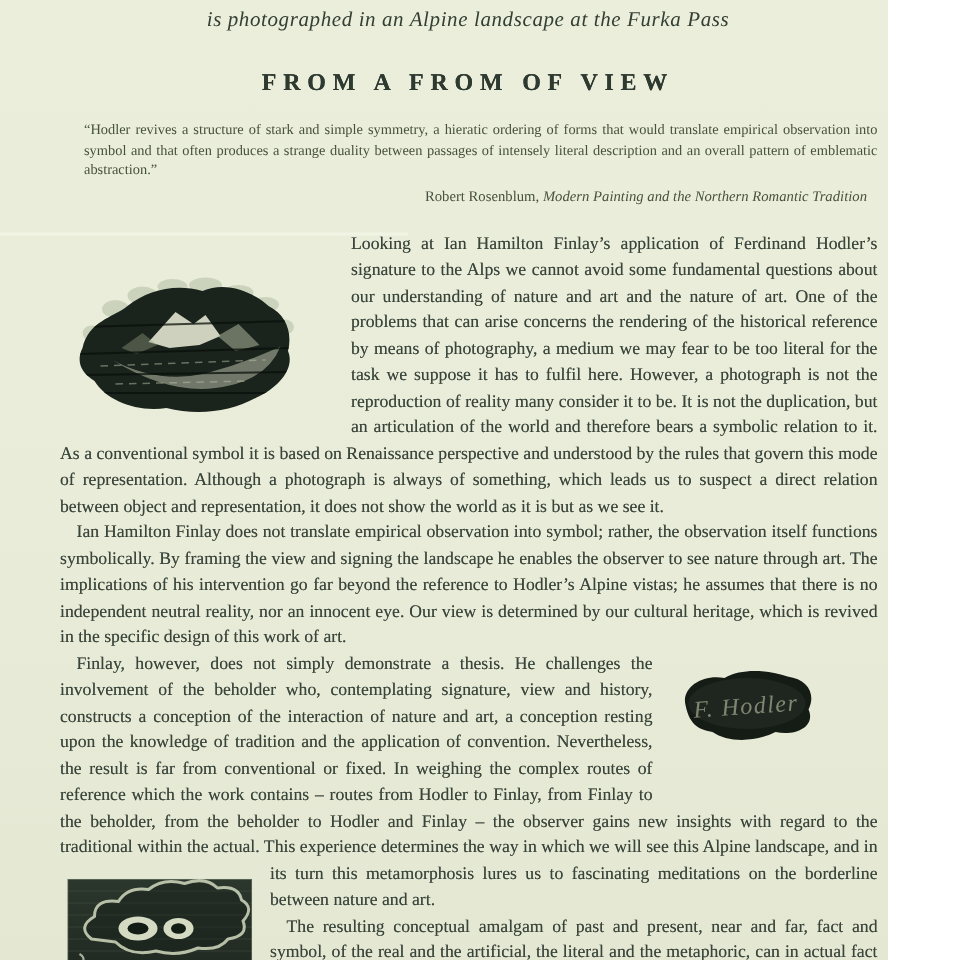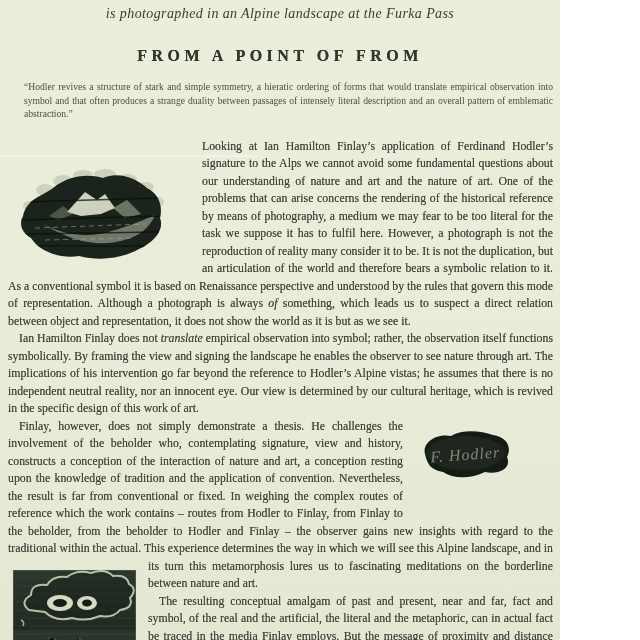--- a/index.html
+++ b/index.html
@@ -3,20 +3,21 @@
 <meta charset="utf-8">
 <style>
   html,body{margin:0;padding:0;}
   .page{
     position:relative;
     width:560px;height:640px;
     background:linear-gradient(180deg,#ebeedb 0%,#e8ecd8 55%,#e4e8d3 100%);
     overflow:hidden;
     font-family:"Liberation Serif", serif;
     color:#3b463b;
+    padding-left:32px;
   }
   .crease{
     position:absolute;left:0;top:155px;width:46%;height:2px;
     background:rgba(250,252,240,0.45);pointer-events:none;
   }
   .caption{
     padding-top:6px;text-align:center;font-style:italic;
     font-size:14px;letter-spacing:.4px;color:#333f33;
   }
   .heading{
@@ -40,35 +41,36 @@
   }
   .bodytext p{margin:0;padding:0;}
   .bodytext p.ind{text-indent:11px;}
   .fl{display:block;}
   .fl1{float:left;width:194px;height:140px;}
   .fl1 svg{margin:26px 0 0 7px;display:block;}
   .fl2{float:right;width:150px;height:88px;}
   .fl2 svg{margin:6px 0 0 12px;display:block;}
   .fl3{float:left;width:140px;height:130px;}
   .fl3 svg{margin:12px 0 0 5px;display:block;}
-  .em{font-style:italic;}
+  .em{}
   svg{overflow:visible;}
 </style>
 </head>
 <body>
 
 <div class="page">
   <div class="crease"></div>
 
   <div class="caption">is photographed in an Alpine landscape at the Furka Pass</div>
 
-  <div class="heading">FROM A POINT OF FROM</div>
+  <div class="heading">FROM A FROM OF VIEW</div>
 
   <div class="epigraph">“Hodler revives a structure of stark and simple symmetry, a hieratic ordering of forms that would translate empirical observation into symbol and that often produces a strange duality between passages of intensely literal description and an overall pattern of emblematic abstraction.”</div>
 
+  <div class="attribution"><span>Robert Rosenblum, </span><i>Modern Painting and the Northern Romantic Tradition</i></div>
 
   <div class="bodytext">
 
     <span class="fl fl1">
 
       <svg width="150" height="97" viewBox="0 0 150 97" role="img">
         <defs>
           <clipPath id="blob1clip">
             <path d="M8,52 C12,34 28,32 38,24 C52,13 70,9 88,14 C104,7 122,15 132,24 C144,30 148,42 145,54 C150,66 138,79 124,85 C106,95 84,97 64,92 C44,95 24,87 16,74 C6,68 4,60 8,52 Z"></path>
           </clipPath>

